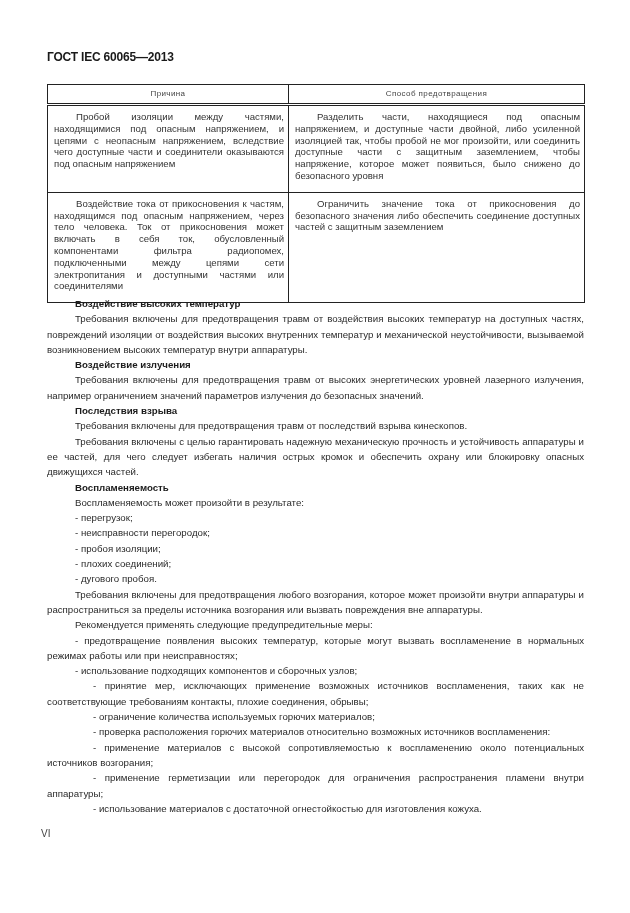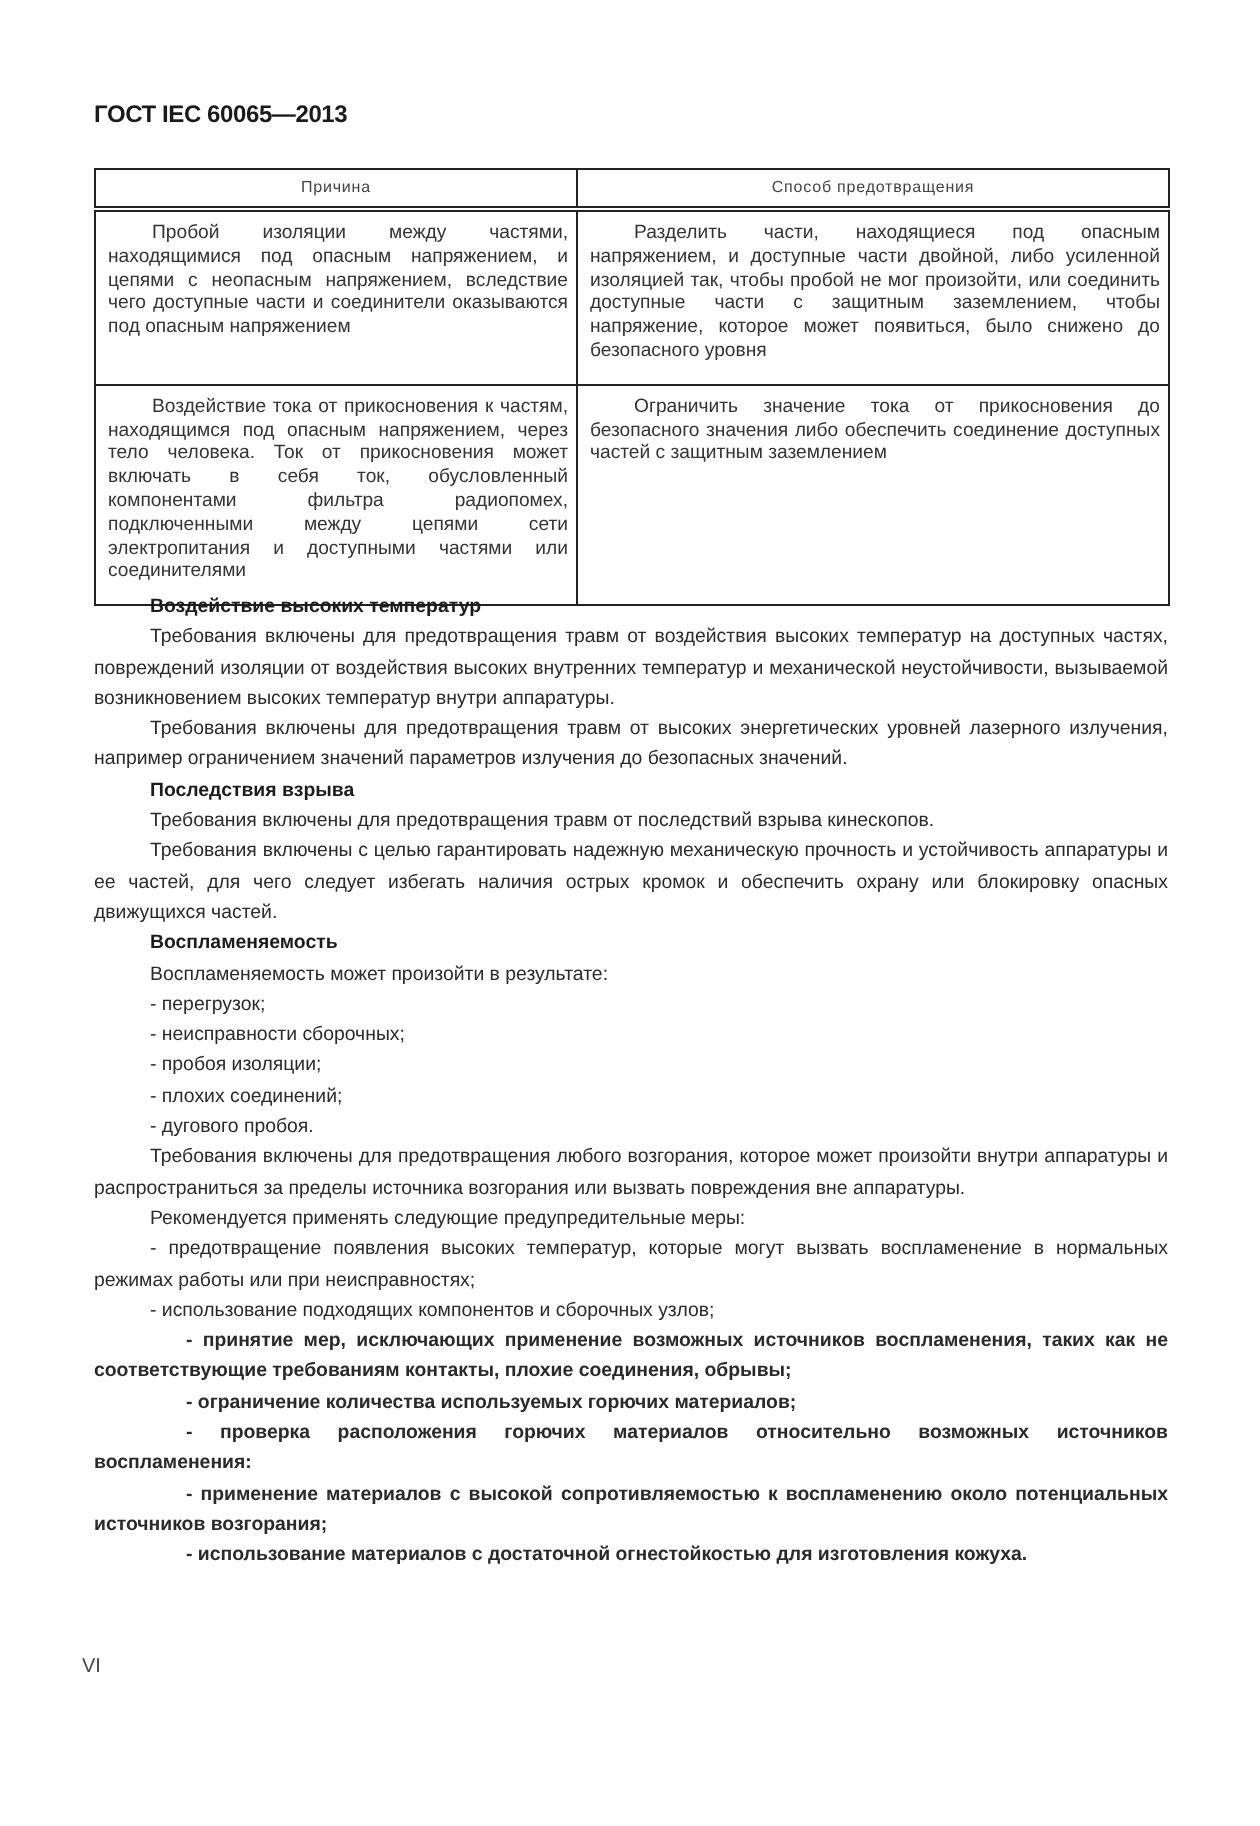--- a/index.html
+++ b/index.html
@@ -30,21 +30,21 @@
   tr.r1 td { height: 61px; }
   tr.r2 td { height: 83px; }
   .body-text {
     position: absolute; left: 47px; top: 296px; width: 537px;
     font-size: 9.7px; line-height: 15.3px; color: #2a2a2a;
   }
   .body-text p { margin: 0; text-align: justify; text-align-last: left; }
   .body-text .h { font-weight: bold; padding-left: 28px; color: #1c1c1c; }
   .body-text .pi { text-indent: 28px; }
   .body-text .li { padding-left: 28px; }
-  .body-text .li2 { text-indent: 46px; font-weight: bold; }
+  .body-text .li2 { text-indent: 46px; }
   .page-num {
     position: absolute; left: 41px; top: 828px; font-size: 10px; color: #444;
   }
 </style>
 </head>
 <body>
 
 <div class="page-header">ГОСТ IEC 60065—2013</div>
 
 <table class="doc-table">
@@ -67,38 +67,40 @@
       <td><span class="ind"></span><span>Воздействие тока от прикосновения к частям, находящимся под опасным напряжением, через тело человека. Ток от прикосновения может включать в себя ток, обусловленный компонентами фильтра радиопомех, подключенными между цепями сети электропитания и доступными частями или соединителями</span></td>
       <td><span class="ind"></span><span>Ограничить значение тока от прикосновения до безопасного значения либо обеспечить соединение доступных частей с защитным заземлением</span></td>
     </tr>
   </tbody>
 </table>
 
 <div class="body-text">
   <p class="h">Воздействие высоких температур</p>
   <p class="pi">Требования включены для предотвращения травм от воздействия высоких температур на доступных частях, повреждений изоляции от воздействия высоких внутренних температур и механической неустойчивости, вызываемой возникновением высоких температур внутри аппаратуры.</p>
 
+  <p class="h">Воздействие излучения</p>
   <p class="pi">Требования включены для предотвращения травм от высоких энергетических уровней лазерного излучения, например ограничением значений параметров излучения до безопасных значений.</p>
 
   <p class="h">Последствия взрыва</p>
   <p class="pi">Требования включены для предотвращения травм от последствий взрыва кинескопов.</p>
 
   <p class="pi">Требования включены с целью гарантировать надежную механическую прочность и устойчивость аппаратуры и ее частей, для чего следует избегать наличия острых кромок и обеспечить охрану или блокировку опасных движущихся частей.</p>
 
   <p class="h">Воспламеняемость</p>
   <p class="li">Воспламеняемость может произойти в результате:</p>
   <p class="li">- перегрузок;</p>
-  <p class="li">- неисправности сборочных;</p>
+  <p class="li">- неисправности перегородок;</p>
   <p class="li">- пробоя изоляции;</p>
   <p class="li">- плохих соединений;</p>
   <p class="li">- дугового пробоя.</p>
   <p class="pi">Требования включены для предотвращения любого возгорания, которое может произойти внутри аппаратуры и распространиться за пределы источника возгорания или вызвать повреждения вне аппаратуры.</p>
   <p class="li">Рекомендуется применять следующие предупредительные меры:</p>
   <p class="pi">- предотвращение появления высоких температур, которые могут вызвать воспламенение в нормальных режимах работы или при неисправностях;</p>
   <p class="pi">- использование подходящих компонентов и сборочных узлов;</p>
   <p class="li2">- принятие мер, исключающих применение возможных источников воспламенения, таких как не соответствующие требованиям контакты, плохие соединения, обрывы;</p>
   <p class="li2">- ограничение количества используемых горючих материалов;</p>
   <p class="li2">- проверка расположения горючих материалов относительно возможных источников воспламенения:</p>
   <p class="li2">- применение материалов с высокой сопротивляемостью к воспламенению около потенциальных источников возгорания;</p>
+  <p class="li2">- применение герметизации или перегородок для ограничения распространения пламени внутри аппаратуры;</p>
   <p class="li2">- использование материалов с достаточной огнестойкостью для изготовления кожуха.</p>
 </div>
 
 <div class="page-num">VI</div>
 
 </body></html>

